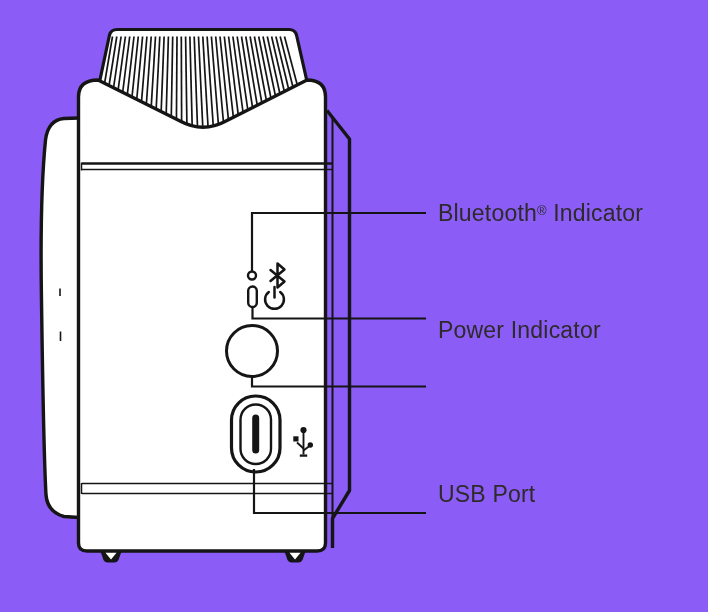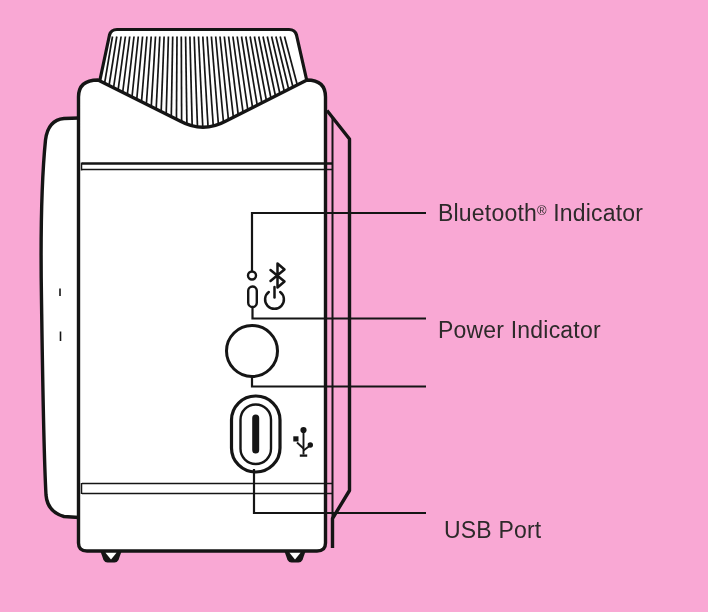--- a/index.html
+++ b/index.html
@@ -1,29 +1,29 @@
 <!DOCTYPE html>
 <html><head>
 <meta charset="utf-8">
 <style>
   html,body{margin:0;padding:0;background:#fff;}
   .stage{
-    position:relative;width:708px;height:612px;background:#f9a8d4;overflow:hidden;
+    position:relative;width:708px;height:612px;background:#8b5cf6;overflow:hidden;
     font-family:"Liberation Sans","DejaVu Sans",sans-serif;
   }
   .stage svg{position:absolute;left:0;top:0;}
   .callout-label{
     position:absolute;left:438px;height:26px;line-height:26px;
     font-size:23px;letter-spacing:0.2px;color:#2d2a2a;white-space:nowrap;
   }
   .callout-label sup{font-size:13px;line-height:0;vertical-align:6px;letter-spacing:0;}
   .lbl-bt{top:200px;}
   .lbl-pi{top:317px;}
   .lbl-pp{top:373px;}
-  .lbl-usb{top:517px;margin-left:6px;}
+  .lbl-usb{top:481px;}
 </style>
 </head>
 <body>
 
 <div class="stage">
 
   <svg width="708" height="612" viewBox="0 0 708 612">
 
     <g>
       <path d="M79,118 L64,118.5 Q48,120 45.5,140 C42,175 40.5,240 41.5,300 C42.5,370 43.5,450 46,495 Q47.5,512 64,516.5 L79,517.5" fill="#ffffff" stroke="#151515" stroke-width="3.4" stroke-linejoin="round"></path>

